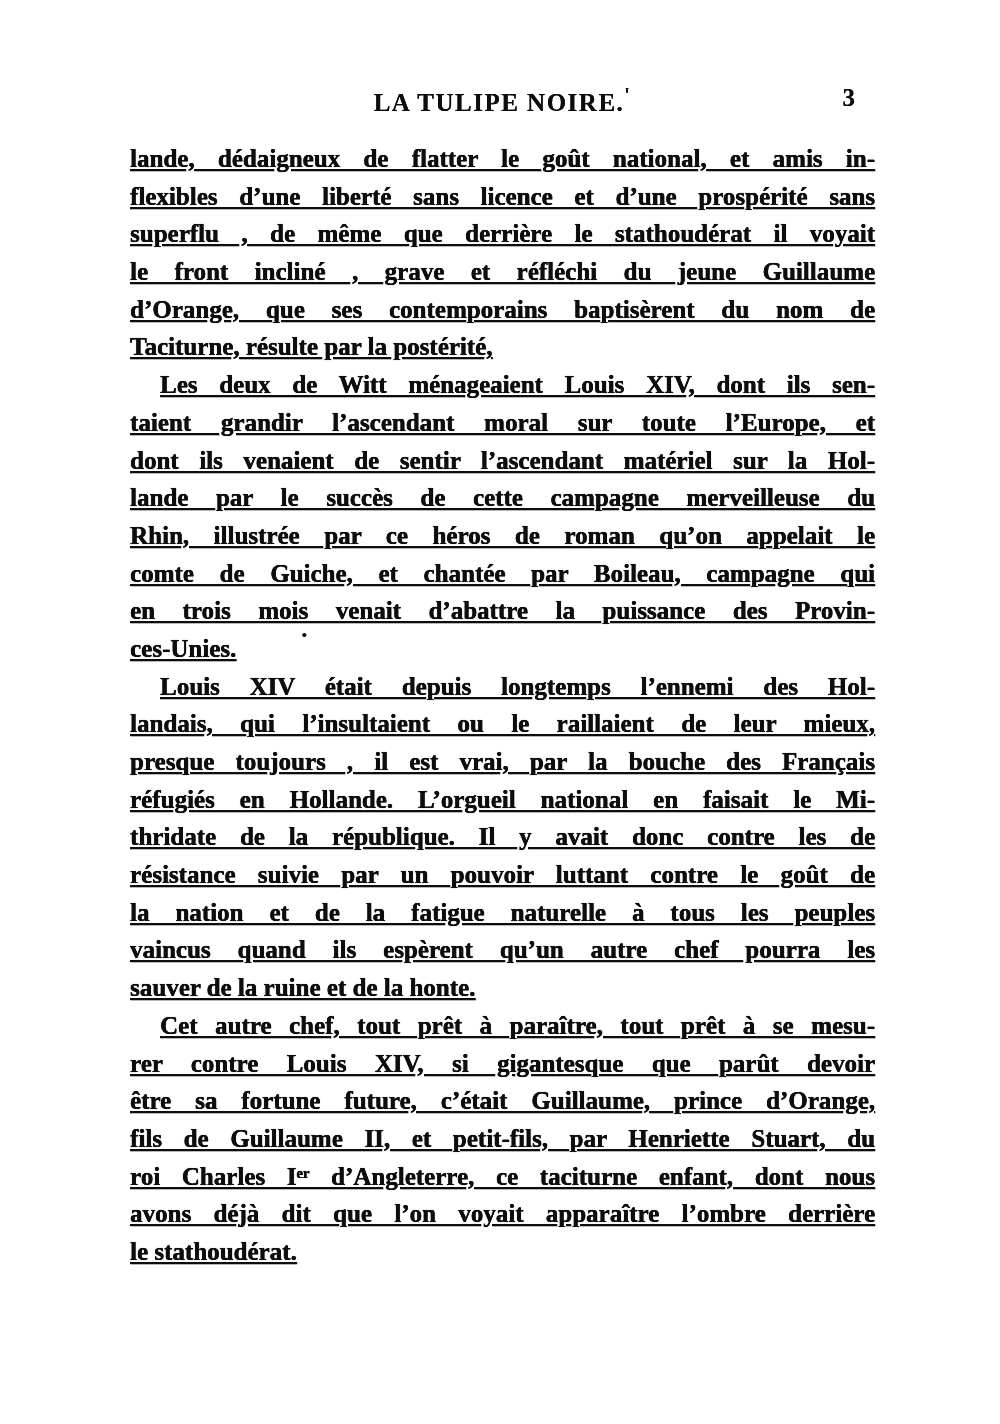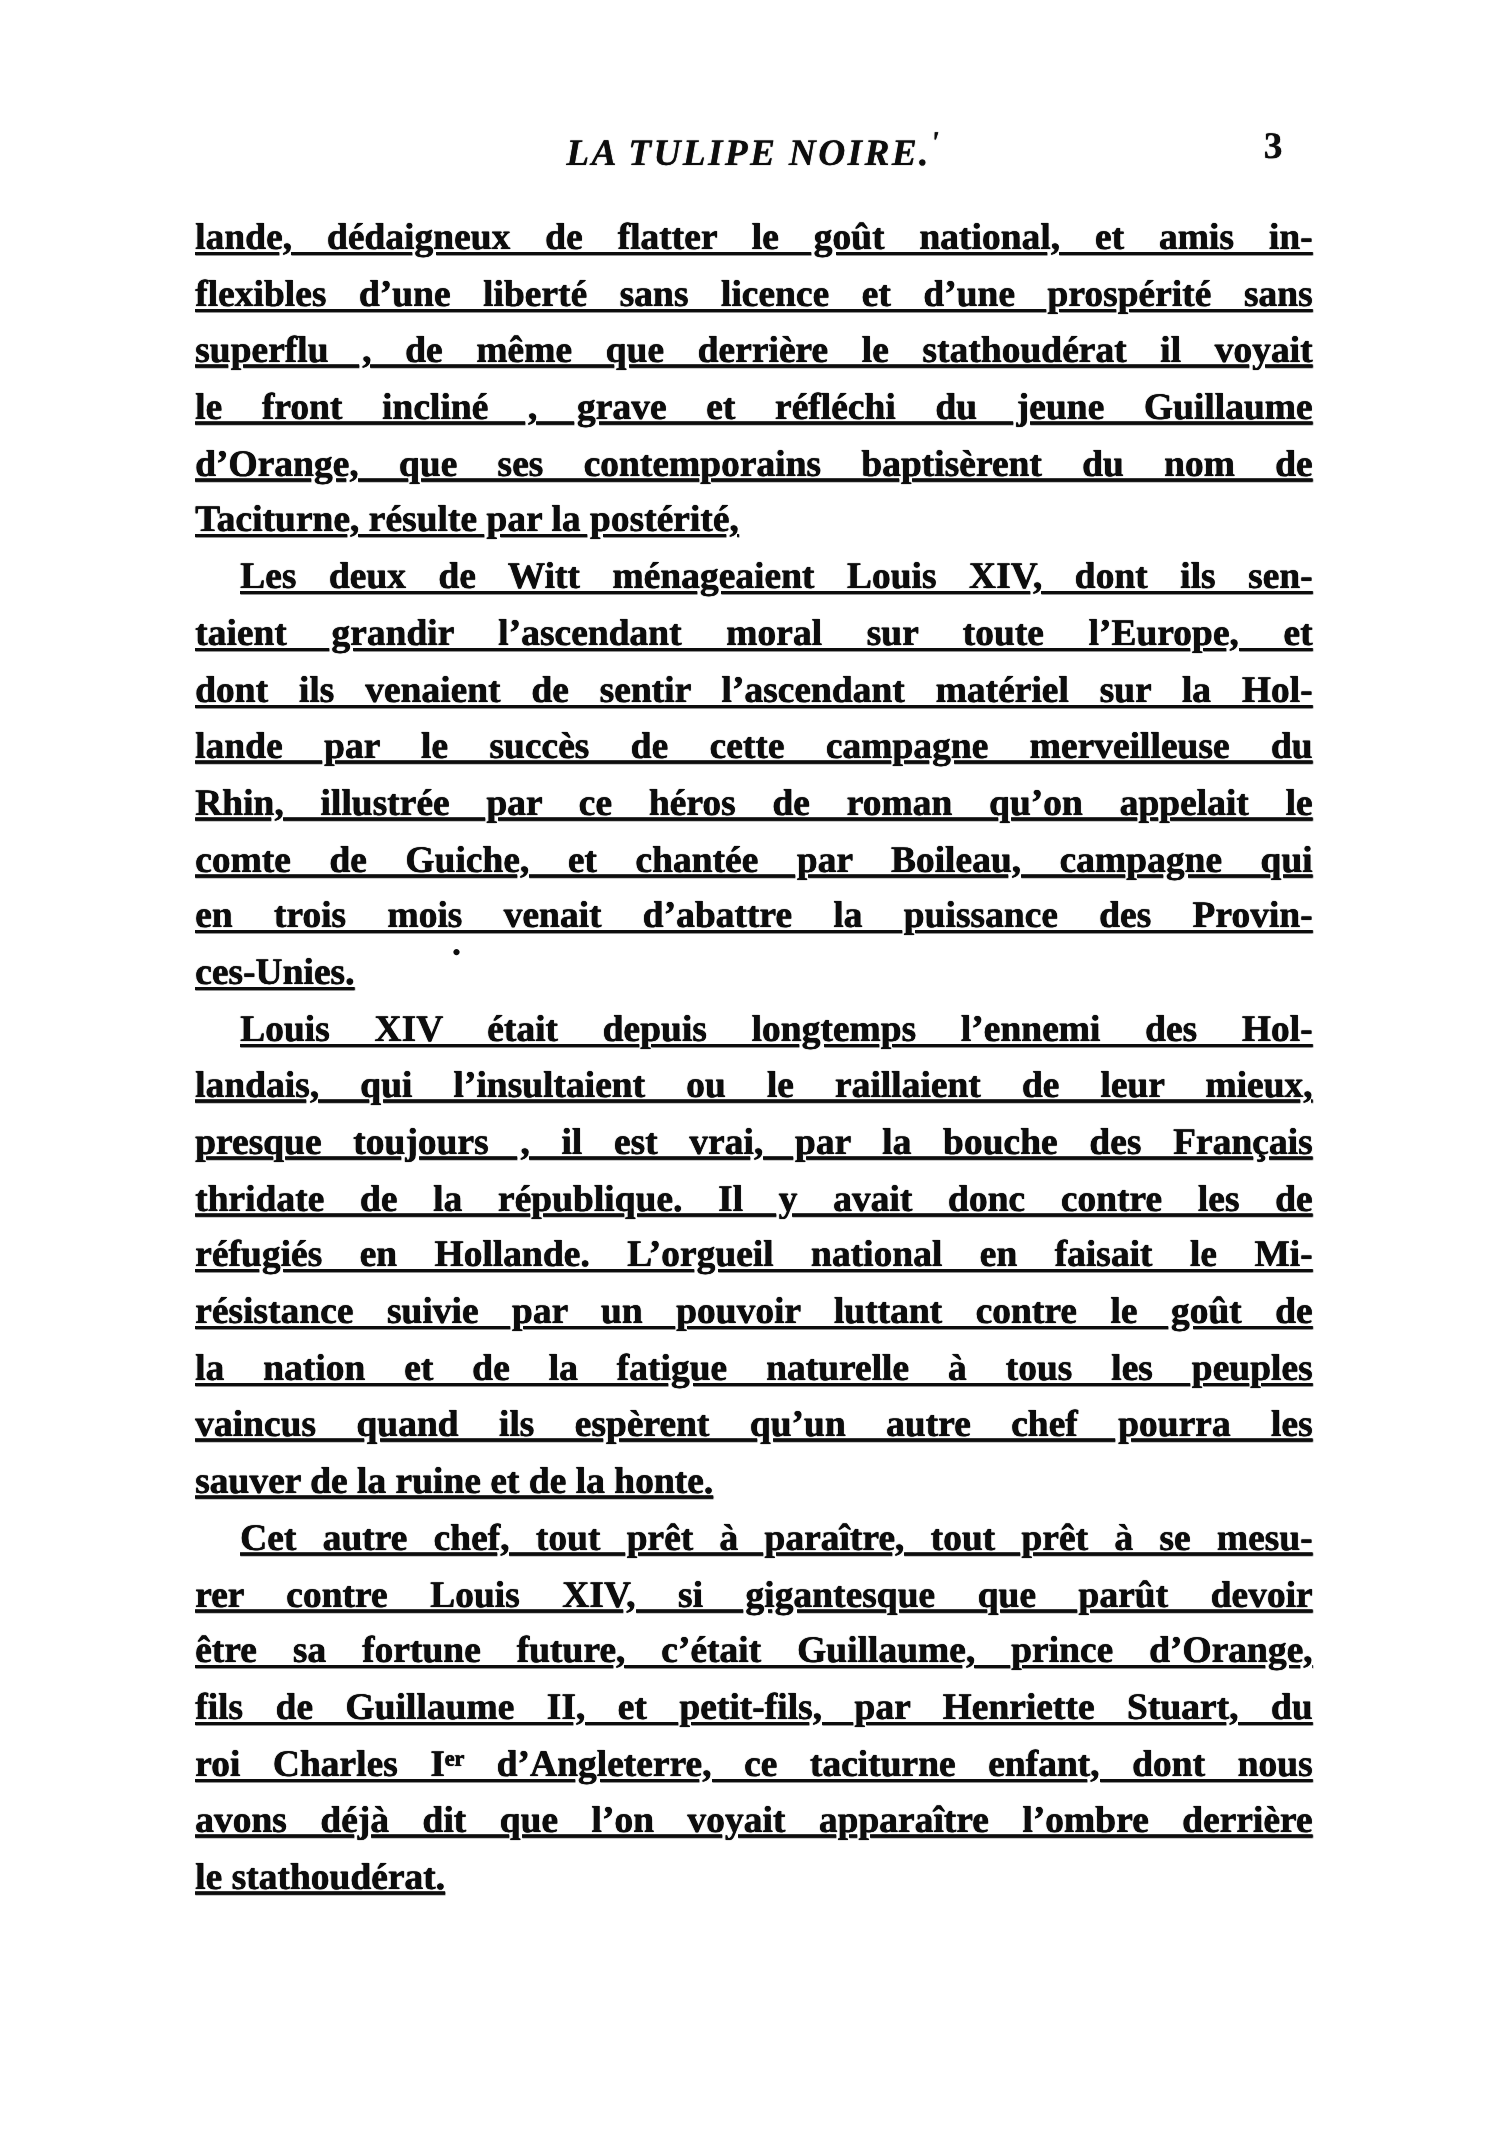--- a/index.html
+++ b/index.html
@@ -32,21 +32,20 @@
     height: 34px;
   }
   .header-title {
     position: absolute;
     left: 0;
     right: 0;
     text-align: center;
     font-size: 25px;
     letter-spacing: 1.5px;
     text-shadow: 0 0 0.6px var(--ink);
-    font-style: italic;
   }
   .page-number {
     position: absolute;
     right: 20px;
     top: 0;
     font-size: 25px;
     text-shadow: 0 0 0.6px var(--ink);
   }
   .header-tick {
     position: absolute;
@@ -111,22 +110,22 @@
         <div class="line">lande par le succès de cette campagne merveilleuse du</div>
         <div class="line">Rhin, illustrée par ce héros de roman qu’on appelait le</div>
         <div class="line">comte de Guiche, et chantée par Boileau, campagne qui</div>
         <div class="line">en trois mois venait d’abattre la puissance des Provin-</div>
         <div class="line last">ces-Unies.</div>
       </div>
       <div>
         <div class="line indent">Louis XIV était depuis longtemps l’ennemi des Hol-</div>
         <div class="line">landais, qui l’insultaient ou le raillaient de leur mieux,</div>
         <div class="line">presque toujours , il est vrai, par la bouche des Français</div>
+        <div class="line">réfugiés en Hollande. L’orgueil national en faisait le Mi-</div>
         <div class="line">thridate de la république. Il y avait donc contre les de</div>
-        <div class="line">réfugiés en Hollande. L’orgueil national en faisait le Mi-</div>
         <div class="line">résistance suivie par un pouvoir luttant contre le goût de</div>
         <div class="line">la nation et de la fatigue naturelle à tous les peuples</div>
         <div class="line">vaincus quand ils espèrent qu’un autre chef pourra les</div>
         <div class="line last">sauver de la ruine et de la honte.</div>
       </div>
       <div>
         <div class="line indent">Cet autre chef, tout prêt à paraître, tout prêt à se mesu-</div>
         <div class="line">rer contre Louis XIV, si gigantesque que parût devoir</div>
         <div class="line">être sa fortune future, c’était Guillaume, prince d’Orange,</div>
         <div class="line">fils de Guillaume II, et petit-fils, par Henriette Stuart, du</div>

